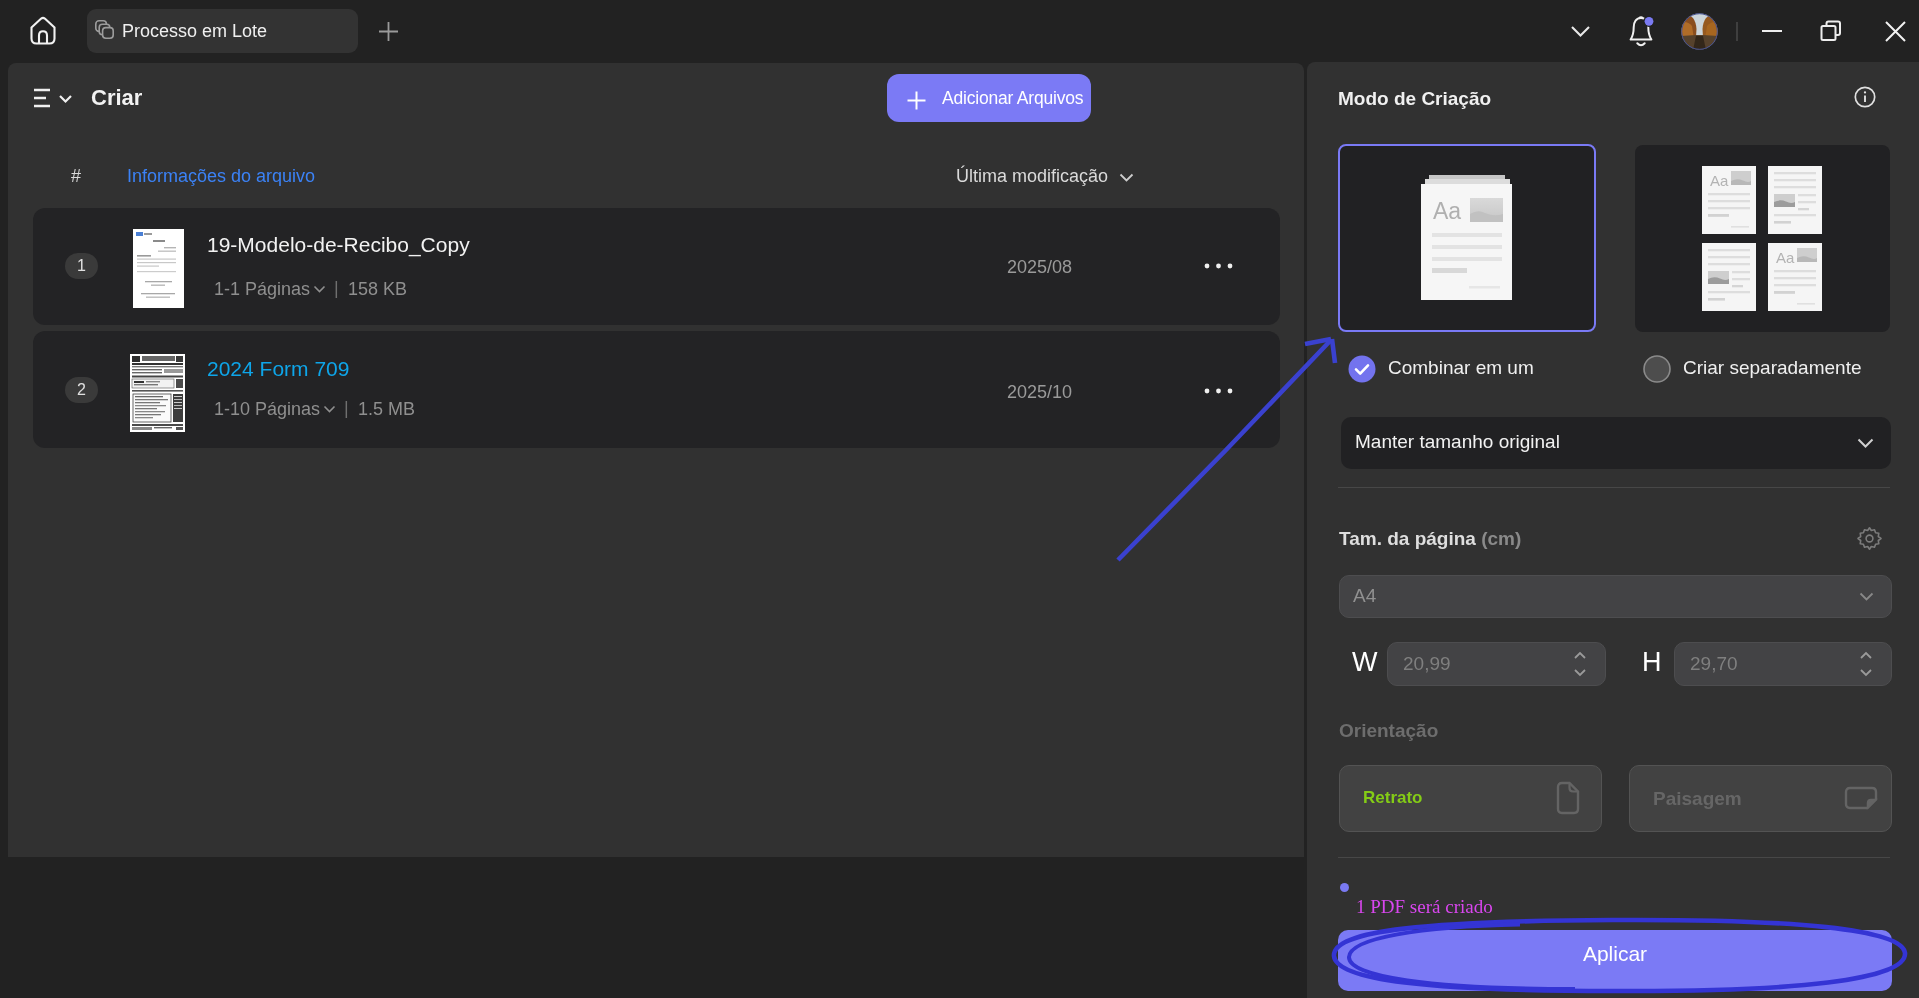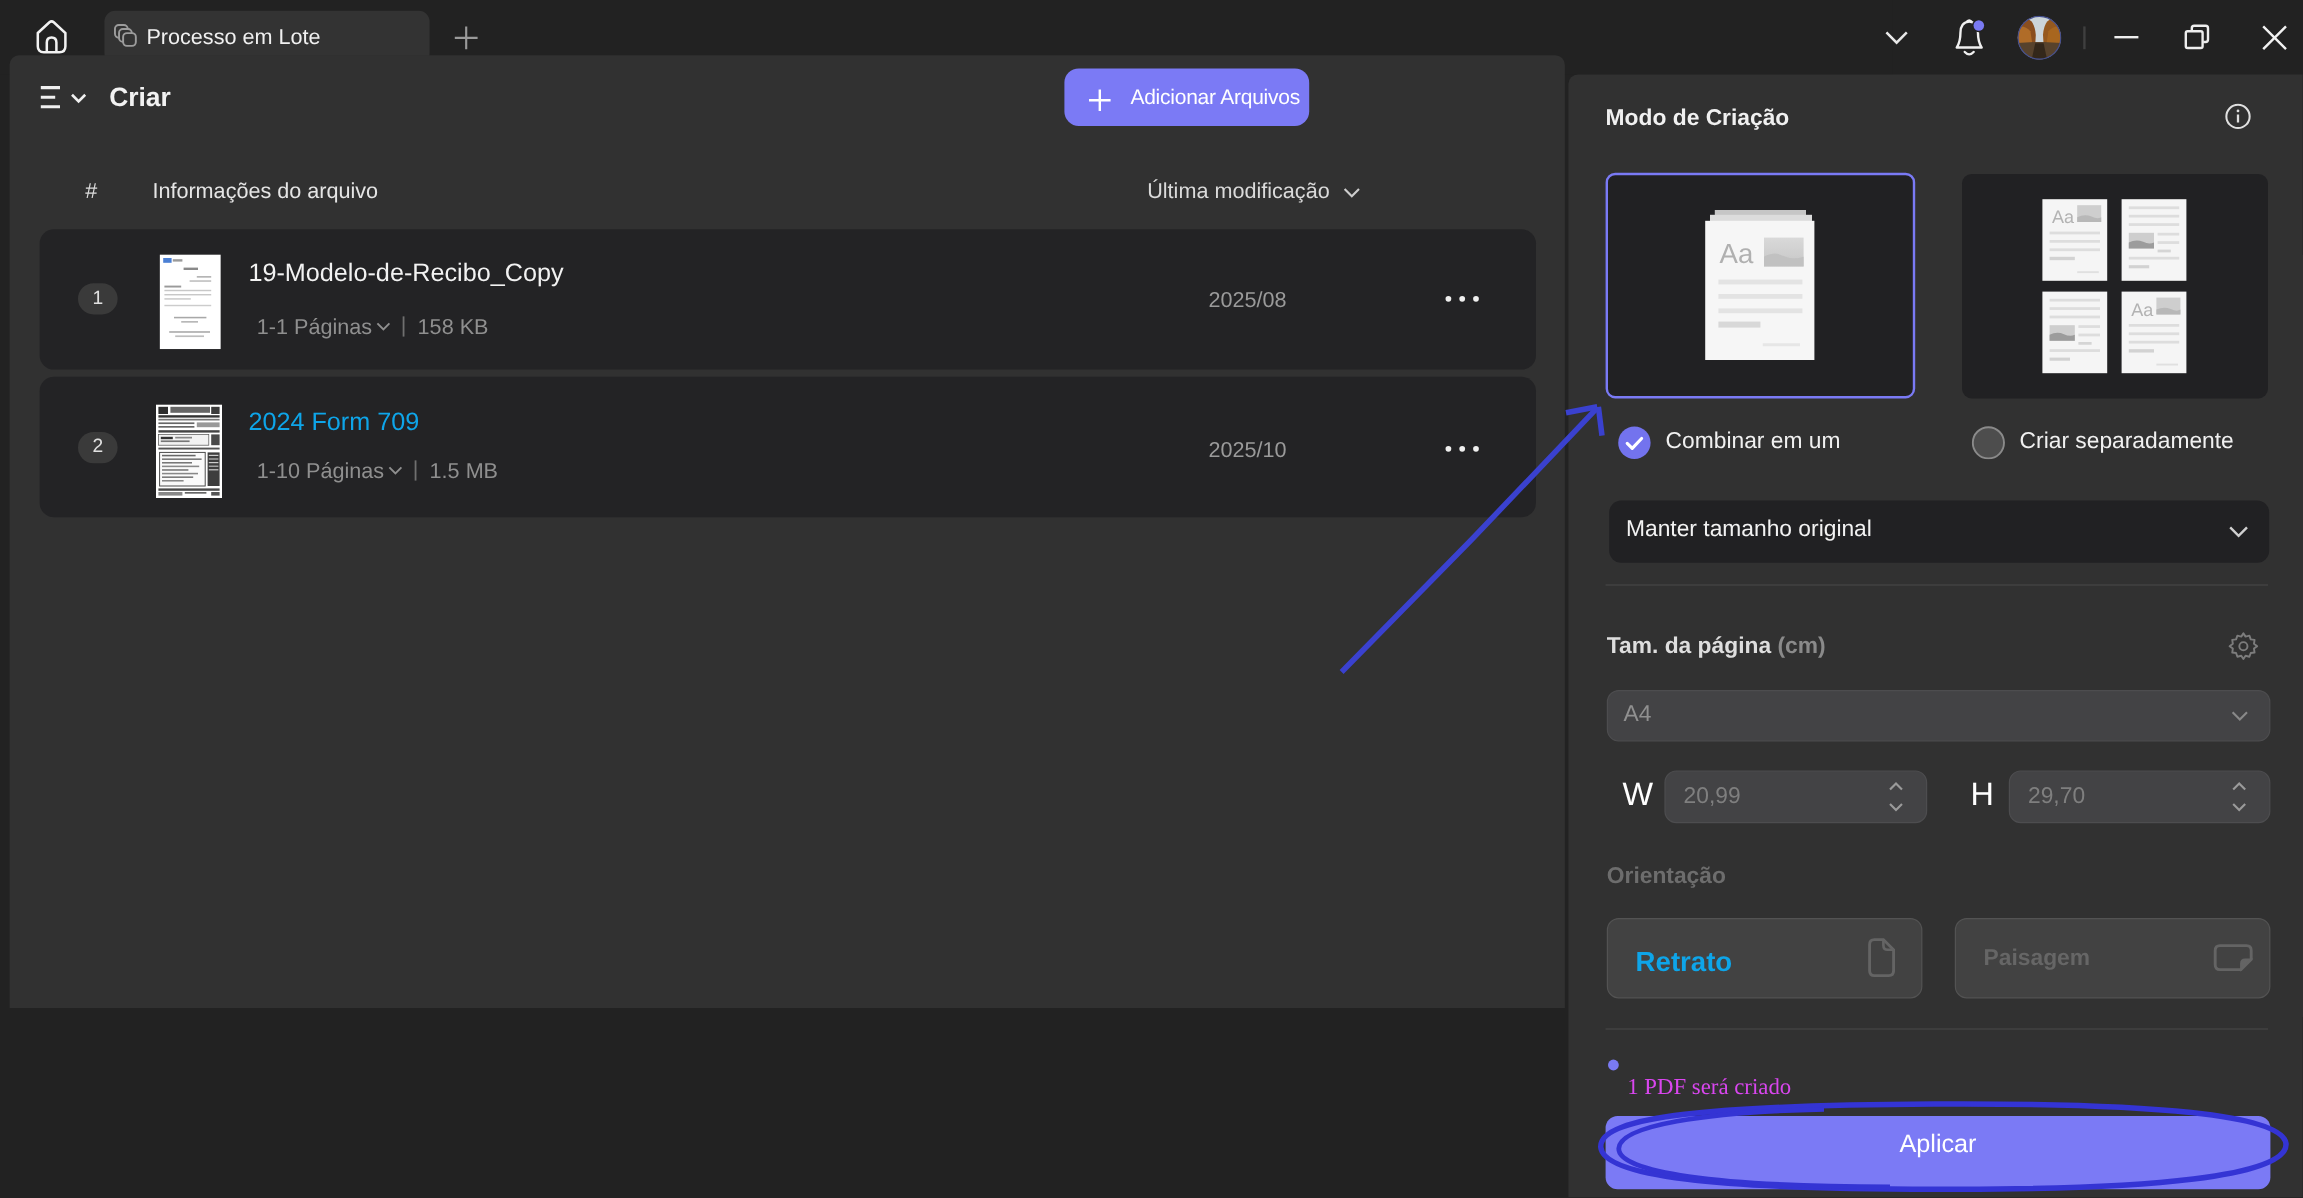--- a/index.html
+++ b/index.html
@@ -67,36 +67,36 @@
     <svg class="abs" style="left:1820px;top:20px;" width="22" height="22" viewBox="0 0 22 22">
       <path d="M6.5 5.5 L6.5 3.5 Q6.5 1.5 8.5 1.5 L18 1.5 Q20 1.5 20 3.5 L20 13 Q20 15 18 15 L16 15" fill="none" stroke="#eeeeee" stroke-width="2"></path>
       <rect x="1.5" y="6" width="14" height="14" rx="1.5" fill="none" stroke="#eeeeee" stroke-width="2"></rect>
     </svg>
 
     <svg class="abs" style="left:1884px;top:20px;" width="23" height="23" viewBox="0 0 23 23">
       <path d="M2 2 L21 21 M21 2 L2 21" stroke="#f2f2f2" stroke-width="2"></path>
     </svg>
   </div>
 
-  <div class="abs panel" id="leftpanel" style="left:8px;top:46px;width:1296px;height:794px;border-radius:8px 8px 0 0;">
+  <div class="abs panel" id="leftpanel" style="left:8px;top:63px;width:1296px;height:794px;border-radius:8px 8px 0 0;">
 
     <svg class="abs" style="left:25px;top:23px;" width="45" height="26" viewBox="0 0 45 26">
       <path d="M1 4 H17 M1 12 H13 M1 20 H17" stroke="#f0f0f0" stroke-width="2.6"></path>
       <path d="M27 10 L32.5 15.5 L38 10" fill="none" stroke="#f0f0f0" stroke-width="2.2"></path>
     </svg>
     <div class="abs" style="left:83px;top:22px;font-size:22px;font-weight:bold;color:#f2f2f2;">Criar</div>
 
     <div class="abs" style="left:879px;top:11px;width:204px;height:48px;background:#7b7af5;border-radius:12px;"></div>
     <svg class="abs" style="left:898px;top:27px;" width="21" height="21" viewBox="0 0 21 21">
       <path d="M10.5 1.5 V19.5 M1.5 10.5 H19.5" stroke="#ffffff" stroke-width="2"></path>
     </svg>
     <div class="abs" style="left:934px;top:25px;white-space:nowrap;font-size:17.5px;letter-spacing:-0.2px;color:#ffffff;">Adicionar Arquivos</div>
 
     <div class="abs" style="left:63px;top:103px;font-size:18px;color:#dadada;">#</div>
-    <div class="abs" style="left:119px;top:103px;font-size:18px;color:#e5e5e5;">Informações do arquivo</div>
+    <div class="abs" style="left:119px;top:103px;font-size:18px;color:#3b82f6;">Informações do arquivo</div>
     <div class="abs" style="left:948px;top:103px;font-size:18px;color:#dadada;">Última modificação</div>
     <svg class="abs" style="left:1111px;top:110px;" width="15" height="10" viewBox="0 0 15 10">
       <path d="M1.5 1.5 L7.5 7.5 L13.5 1.5" fill="none" stroke="#cdcdcd" stroke-width="1.8"></path>
     </svg>
 
     <div class="abs" style="left:25px;top:145px;width:1247px;height:117px;background:#232325;border-radius:12px;"></div>
     <div class="abs" style="left:57px;top:190px;width:33px;height:26px;background:#3a3a3a;border-radius:13px;text-align:center;line-height:26px;font-size:16px;color:#e0e0e0;">1</div>
 
     <svg class="abs" style="left:125px;top:166px;" width="51px" height="79" viewBox="0 0 51 79">
       <rect x="0" y="0" width="51" height="79" fill="#ffffff"></rect>
@@ -304,21 +304,21 @@
     <div class="abs" style="left:335px;top:585px;font-size:27px;color:#ffffff;">H</div>
     <div class="abs" style="left:367px;top:580px;width:218px;height:44px;background:#434345;border:1px solid #4d4d4f;border-radius:10px;"></div>
     <div class="abs" style="left:383px;top:591px;font-size:19px;color:#7f7f7f;">29,70</div>
     <svg class="abs" style="left:552px;top:588px;" width="14" height="28" viewBox="0 0 14 28">
       <path d="M2 8 L7 3 L12 8" fill="none" stroke="#9a9a9a" stroke-width="1.8"></path>
       <path d="M2 20 L7 25 L12 20" fill="none" stroke="#9a9a9a" stroke-width="1.8"></path>
     </svg>
 
     <div class="abs" style="left:32px;top:658px;font-size:19px;font-weight:bold;color:#6d6d6d;">Orientação</div>
     <div class="abs" style="left:32px;top:703px;width:263px;height:67px;background:#424242;border:1.5px solid #535353;border-radius:10px;"></div>
-    <div class="abs" style="left:56px;top:726px;font-size:23px;font-weight:bold;color:#0ea5e9;">Retrato</div>
+    <div class="abs" style="left:56px;top:726px;font-size:17px;font-weight:bold;color:#84cc16;">Retrato</div>
     <svg class="abs" style="left:248px;top:719px;" width="26" height="34" viewBox="0 0 26 34">
       <path d="M3 6 Q3 2 7 2 L14.5 2 L23 10.5 L23 28 Q23 32 19 32 L7 32 Q3 32 3 28 Z" fill="none" stroke="#646464" stroke-width="2.4"></path>
       <path d="M14.5 2 L14.5 7 Q14.5 10.5 18 10.5 L23 10.5" fill="none" stroke="#646464" stroke-width="2.2"></path>
     </svg>
     <div class="abs" style="left:322px;top:703px;width:263px;height:67px;background:#424242;border:1.5px solid #535353;border-radius:10px;"></div>
     <div class="abs" style="left:346px;top:726px;font-size:19px;font-weight:bold;color:#666666;">Paisagem</div>
     <svg class="abs" style="left:537px;top:723px;" width="34" height="26" viewBox="0 0 34 26">
       <path d="M2 7 Q2 3 6 3 L28 3 Q32 3 32 7 L32 14.5 L23.5 23 L6 23 Q2 23 2 19 Z" fill="none" stroke="#646464" stroke-width="2.4"></path>
       <path d="M32 14.5 L27 14.5 Q23.5 14.5 23.5 18 L23.5 23 Z" fill="#646464" stroke="#646464" stroke-width="1.5"></path>
     </svg>

